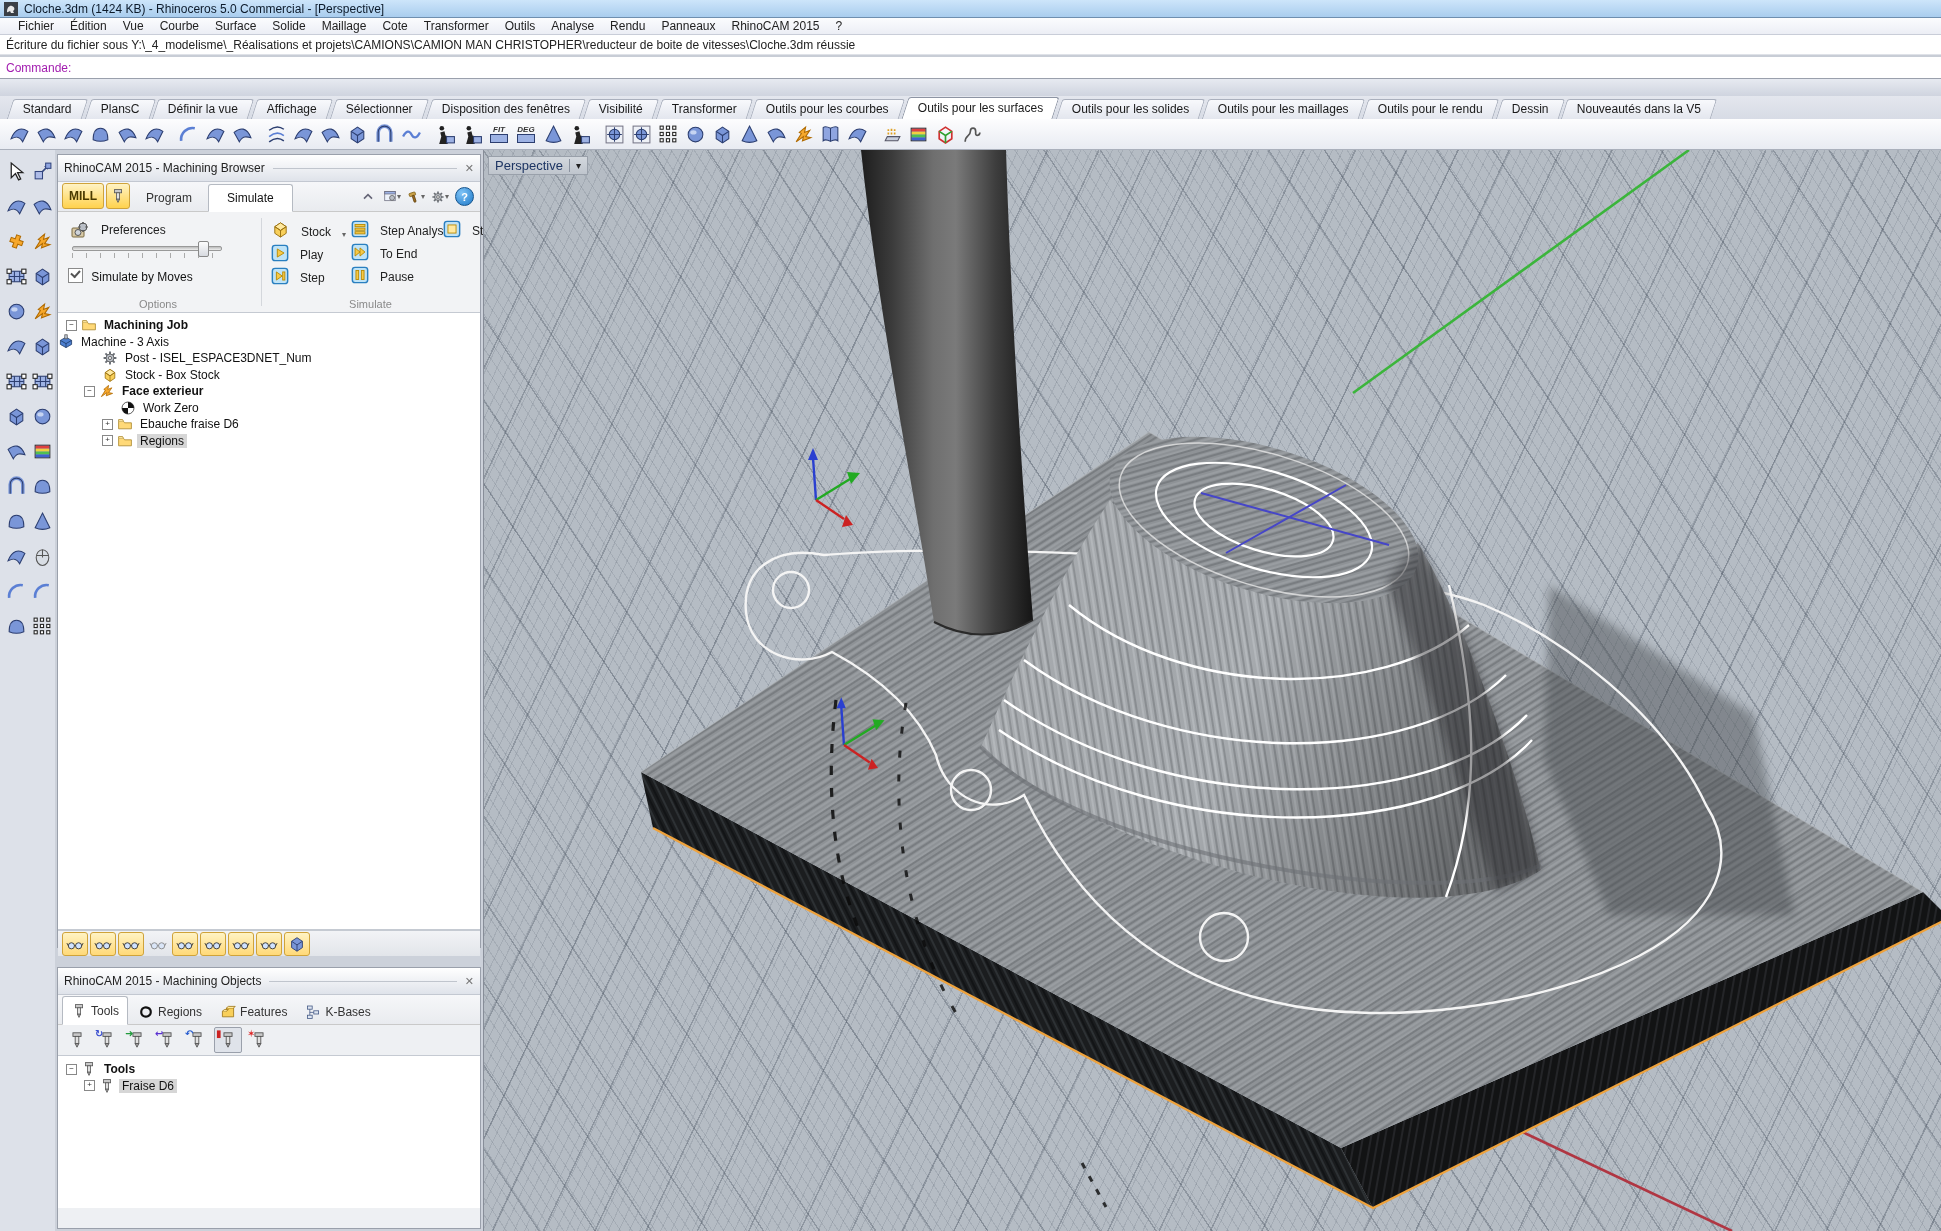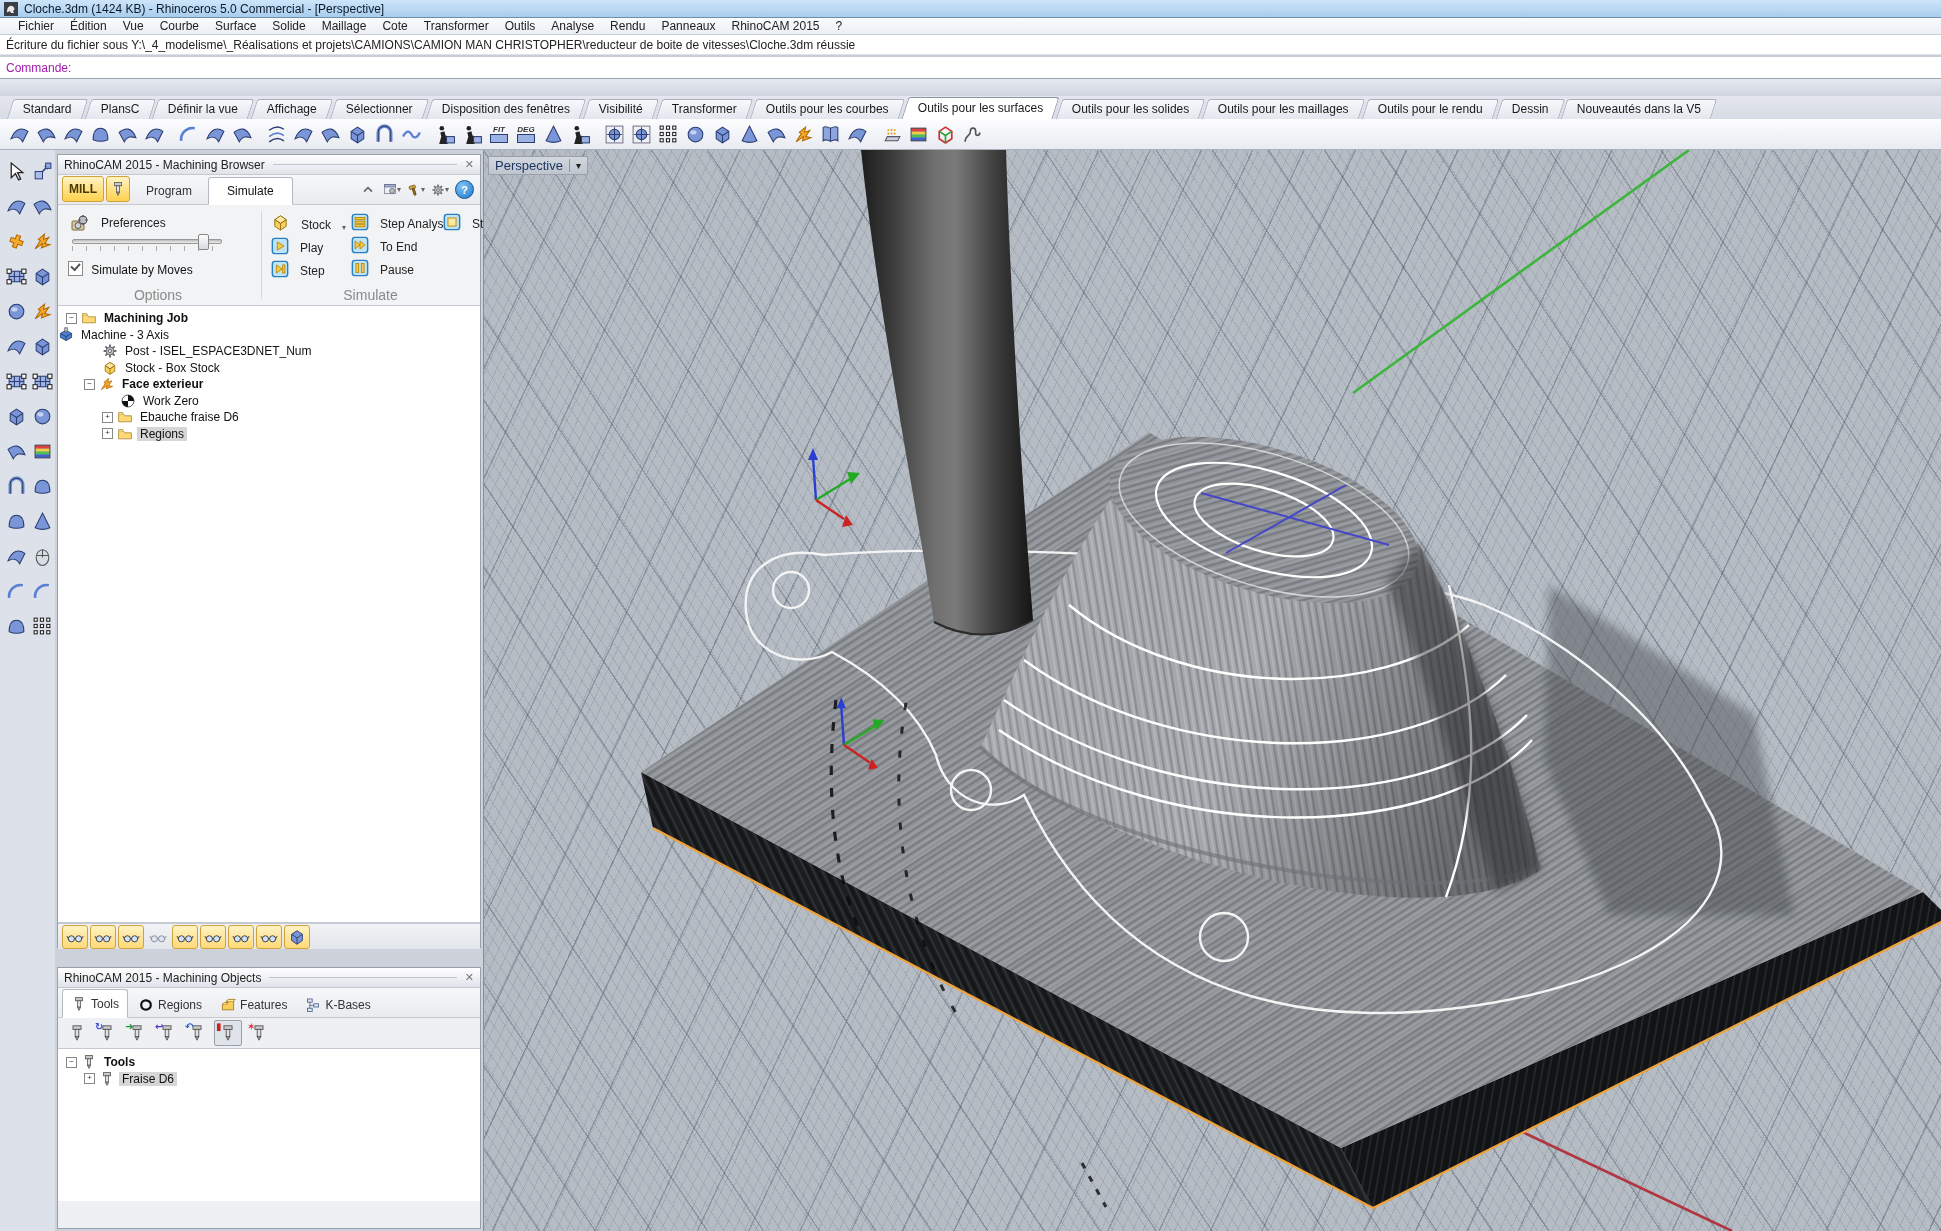--- a/index.html
+++ b/index.html
@@ -33,21 +33,21 @@
   .g{width:21px;height:21px}
   .tcell{font-size:8px;font-weight:bold;color:#333;flex-direction:column;line-height:7px}
   .tcell .bar{width:16px;height:7px;background:#9db2e4;border:1px solid #2c3e70;margin-top:1px}
   .tsep{width:6px}
   
   #sidebar{left:0;top:150px;width:55px;height:1081px;background:#dde1e9;border-right:1px solid #b9bec9}
   #sidegrid{position:absolute;left:3px;top:8px;width:50px;display:grid;grid-template-columns:24px 24px;gap:9px 2px}
   
   #panelcol{left:55px;top:150px;width:428px;height:1081px;background:#ccd1da}
   .panel{position:absolute;left:2px;width:424px;background:#eef0f3;border:1px solid #9aa0ab;box-sizing:border-box}
-  .phead{height:20px;background:linear-gradient(#ffffff,#dfe3ea);display:flex;align-items:center;
+  .phead{height:27px;background:linear-gradient(#ffffff,#dfe3ea);display:flex;align-items:center;
     padding:0 6px;box-sizing:border-box;border-bottom:1px solid #c3c8d1;color:#222;font-size:12px}
   .phead .grow{flex:1;border-top:1px solid #c0c5cd;margin:0 8px;height:0}
   .pclose{color:#777;font-size:11px;cursor:default}
   
   .btabs{height:30px;background:linear-gradient(#f6f7f9,#e9ebef);border-bottom:1px solid #c9c9c9;
     display:flex;align-items:flex-end;padding:0 4px;box-sizing:border-box;position:relative}
   .millbtn{display:flex;align-items:center;gap:2px;height:24px;margin-bottom:2px;padding:0 6px;
     background:linear-gradient(#fff3c4,#ffd24d);border:1px solid #cfa33a;border-radius:3px;font-weight:bold;color:#4a3a00}
   .milltool{width:22px;height:24px;margin:0 0 2px 2px;background:linear-gradient(#fff3c4,#ffd24d);
     border:1px solid #cfa33a;border-radius:3px;display:flex;align-items:center;justify-content:center}
@@ -55,21 +55,21 @@
   .btab-active{background:#fff;border:1px solid #b5bac2;border-bottom:1px solid #fff;border-radius:3px 3px 0 0;
     height:26px;line-height:26px;padding:0 18px;position:relative;top:1px;color:#111}
   .hdricons{position:absolute;right:6px;top:5px;display:flex;align-items:center;gap:6px}
   .hico{width:18px;height:18px;display:flex;align-items:center;justify-content:center;color:#555}
   .dda{font-size:8px;color:#666}
   .helpico{width:17px;height:17px;border-radius:50%;background:radial-gradient(circle at 35% 30%,#7fc4f7,#1d78c8);
     color:#fff;font-weight:bold;font-size:11px;display:flex;align-items:center;justify-content:center;border:1px solid #14538c}
   
   .ribbon{height:100px;background:#f2f3f5;border-bottom:1px solid #c5cad2;position:relative}
   .rbtn{display:flex;align-items:center;gap:11px;color:#222}
-  .grplbl{position:absolute;bottom:2px;font-size:14px;color:#8a8a8a;text-align:center}
+  .grplbl{position:absolute;bottom:2px;font-size:11px;color:#8a8a8a;text-align:center}
   .vsep{position:absolute;top:6px;bottom:6px;width:1px;background:#d4d7dc}
   .sliderwrap{position:absolute;left:14px;top:34px;width:150px}
   .strack{height:3px;background:linear-gradient(#bbb,#eee);border:1px solid #999;border-radius:2px}
   .sticks{height:5px;margin-top:2px;background:repeating-linear-gradient(90deg,#aaa 0 1px,transparent 1px 14px)}
   .sthumb{position:absolute;top:-5px;left:84%;width:9px;height:14px;background:linear-gradient(#fdfdfd,#d7dae0);
     border:1px solid #888;border-radius:2px}
   .cbx{width:13px;height:13px;border:1px solid #8a8a8a;background:#fff;display:inline-block;position:relative;margin-right:5px;vertical-align:-2px}
   .cbx::after{content:"";position:absolute;left:2px;top:1px;width:7px;height:4px;border-left:2px solid #555;border-bottom:2px solid #555;transform:rotate(-48deg)}
   .simbtn{display:flex;align-items:flex-end;gap:11px;margin-bottom:5px;color:#222;white-space:nowrap}
   

